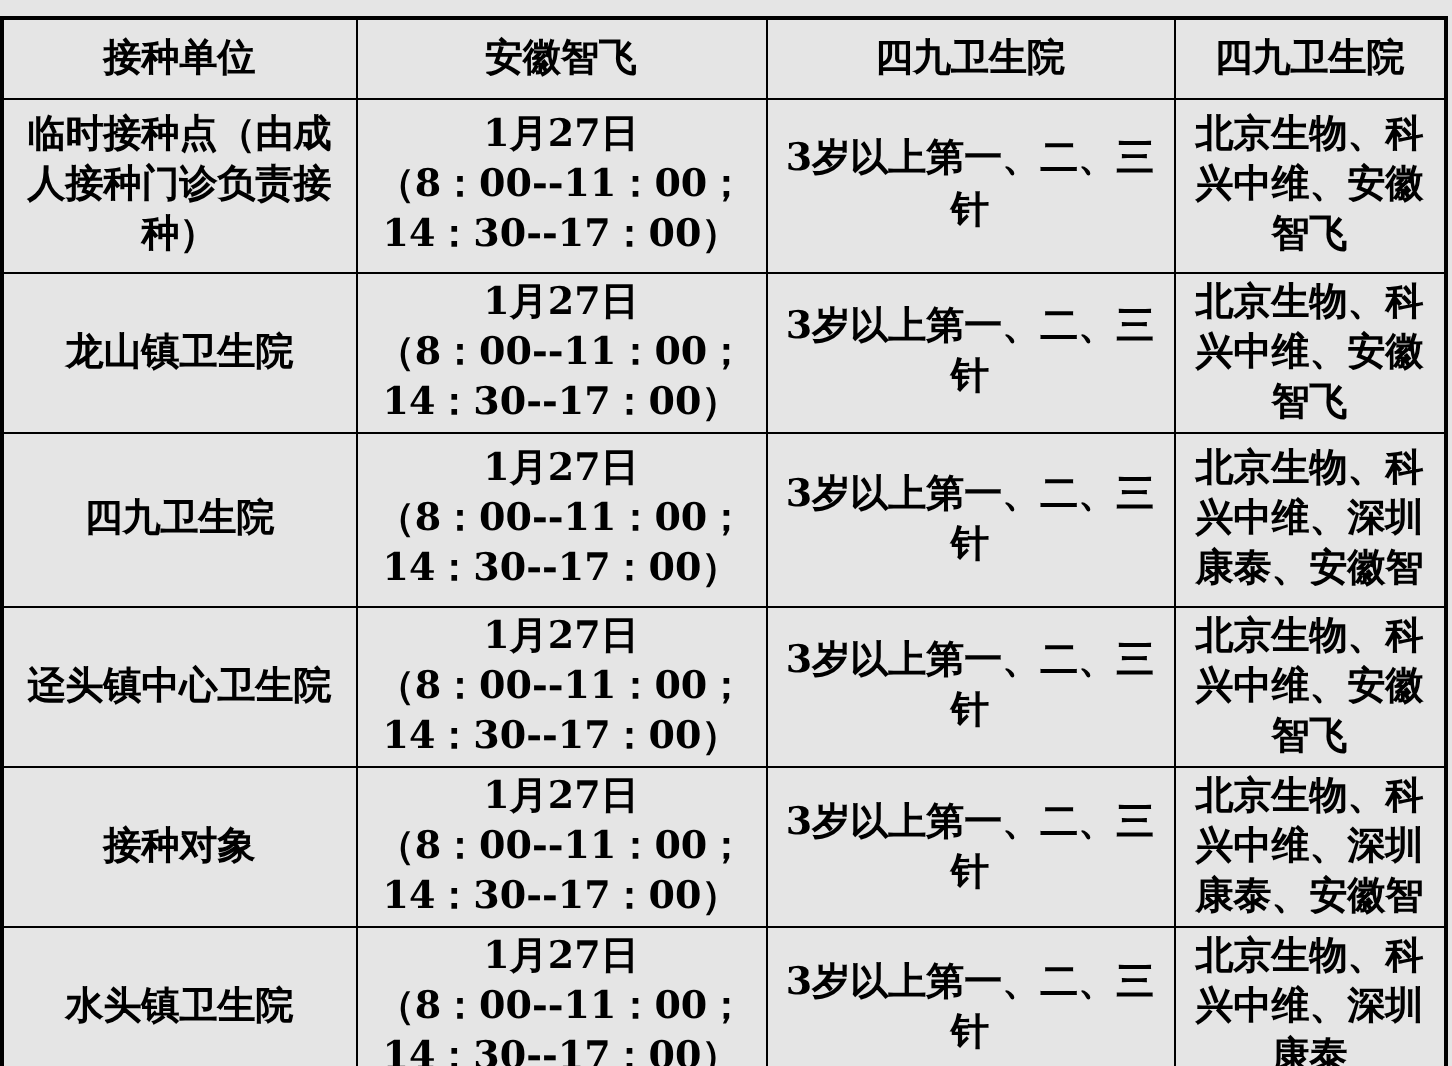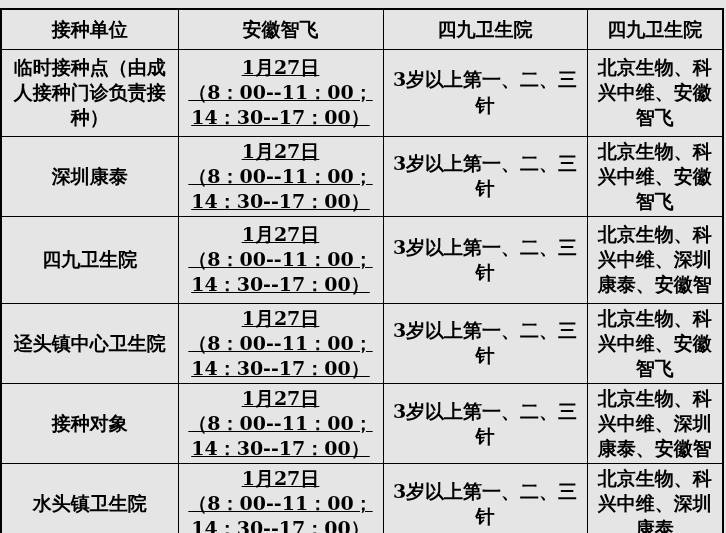--- a/index.html
+++ b/index.html
@@ -49,21 +49,21 @@
   col.c4 { width: 136px; }
 
   tr.hdr    { height: 40px; }
   tr.r0 { height: 87px; }
   tr.r1 { height: 73px; }
   tr.r2 { height: 87px; }
   tr.r3 { height: 80px; }
   tr.r4 { height: 80px; }
   tr.r5 { height: 74px; }
 
-  .tline { display: block; text-decoration: underline; }
+  .tline { display: block; }
 </style>
 </head>
 <body>
 
 <div class="page">
   <table class="sched">
     <colgroup>
       <col class="c1">
         <col class="c2">
         <col class="c3">
@@ -82,21 +82,21 @@
       <td>
         <span class="tline">1月27日</span>
         <span class="tline">（8：00--11：00；</span>
         <span class="tline">14：30--17：00）</span>
       </td>
       <td>3岁以上第一、二、三针</td>
       <td>北京生物、科兴中维、安徽智飞</td>
     </tr>
 
     <tr class="r1">
-      <td>深圳康泰</td>
+      <td>龙山镇卫生院</td>
       <td>
         <span class="tline">1月27日</span>
         <span class="tline">（8：00--11：00；</span>
         <span class="tline">14：30--17：00）</span>
       </td>
       <td>3岁以上第一、二、三针</td>
       <td>北京生物、科兴中维、安徽智飞</td>
     </tr>
 
     <tr class="r2">

